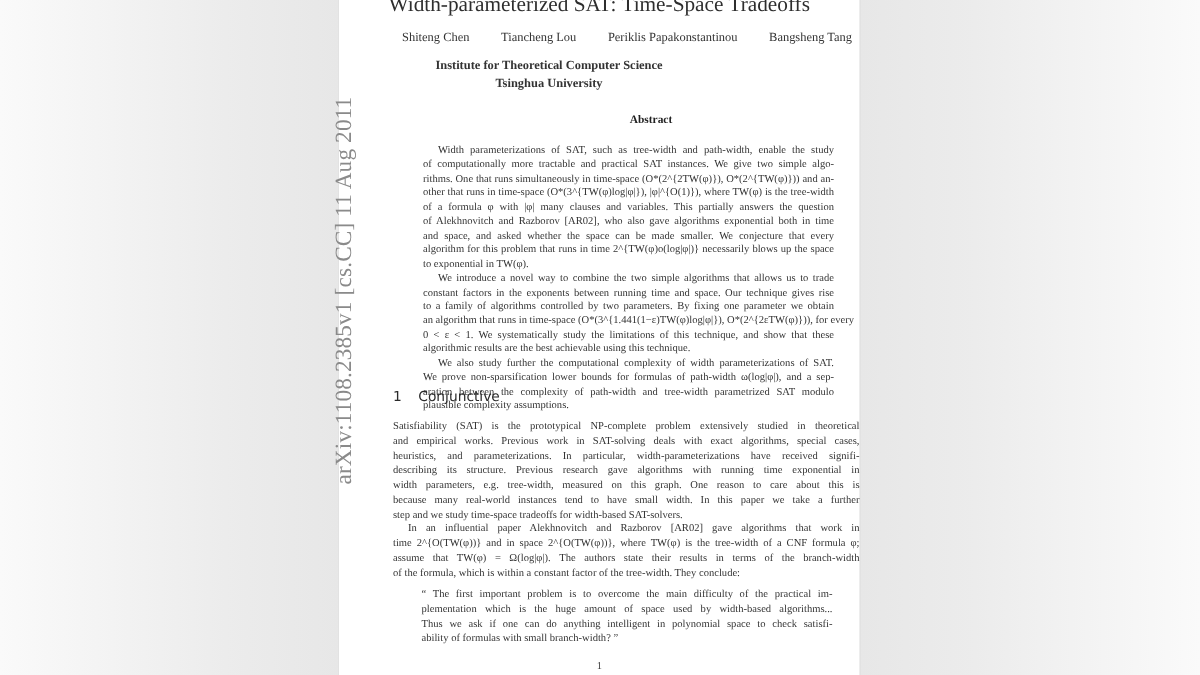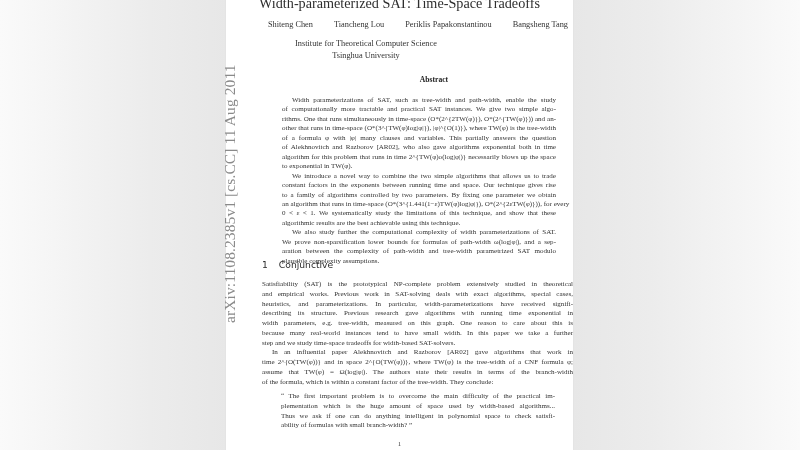--- a/index.html
+++ b/index.html
@@ -25,21 +25,21 @@
       position: absolute; left: 226px; width: 347px; top: -5px; text-align: center;
       font-size: 14.2px; color: #2e2e2e; white-space: nowrap;
     }
     .authors {
       position: absolute; left: 268px; top: 20px; width: 300px;
       display: flex; justify-content: space-between;
       font-size: 8.3px; color: #333;
     }
     .affil {
       position: absolute; left: 226px; width: 280px; top: 38px; text-align: center;
-      font-size: 8.3px; line-height: 12px; color: #333;
+      font-size: 8.3px; line-height: 12px; color: #333; font-weight: bold;
     }
     .abs-head {
       position: absolute; left: 226px; width: 416px; top: 75px; text-align: center;
       font-size: 7.6px; font-weight: bold; color: #222;
     }
     .abs {
       position: absolute; left: 282px; width: 274px; top: 96px;
       font-size: 7.05px; line-height: 9.45px; color: #333; text-align: justify;
     }
     .line { display: block; white-space: nowrap; text-align: justify; text-align-last: justify; }
@@ -85,20 +85,21 @@
 
 <div class="abs-head">Abstract</div>
 
 <div class="abs" id="abs">
     <span class="line" style="text-indent: 10px;">Width parameterizations of SAT, such as tree-width and path-width, enable the study</span>
     <span class="line">of computationally more tractable and practical SAT instances. We give two simple algo-</span>
     <span class="line">rithms. One that runs simultaneously in time-space (O*(2^{2TW(φ)}), O*(2^{TW(φ)})) and an-</span>
     <span class="line">other that runs in time-space (O*(3^{TW(φ)log|φ|}), |φ|^{O(1)}), where TW(φ) is the tree-width</span>
     <span class="line">of a formula φ with |φ| many clauses and variables. This partially answers the question</span>
     <span class="line">of Alekhnovitch and Razborov [AR02], who also gave algorithms exponential both in time</span>
+    <span class="line">and space, and asked whether the space can be made smaller. We conjecture that every</span>
     <span class="line">algorithm for this problem that runs in time 2^{TW(φ)o(log|φ|)} necessarily blows up the space</span>
     <span class="line last">to exponential in TW(φ).</span>
     <span class="line" style="text-indent: 10px;">We introduce a novel way to combine the two simple algorithms that allows us to trade</span>
     <span class="line">constant factors in the exponents between running time and space. Our technique gives rise</span>
     <span class="line">to a family of algorithms controlled by two parameters. By fixing one parameter we obtain</span>
     <span class="line">an algorithm that runs in time-space (O*(3^{1.441(1−ε)TW(φ)log|φ|}), O*(2^{2εTW(φ)})), for every</span>
     <span class="line">0 &lt; ε &lt; 1. We systematically study the limitations of this technique, and show that these</span>
     <span class="line last">algorithmic results are the best achievable using this technique.</span>
     <span class="line" style="text-indent: 10px;">We also study further the computational complexity of width parameterizations of SAT.</span>
     <span class="line">We prove non-sparsification lower bounds for formulas of path-width ω(log|φ|), and a sep-</span>

